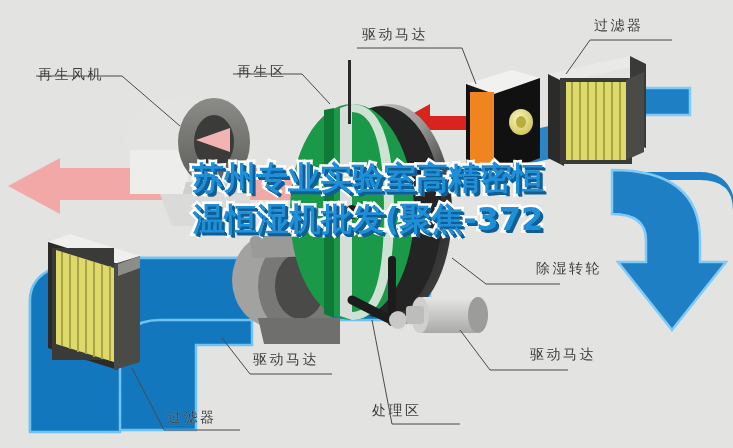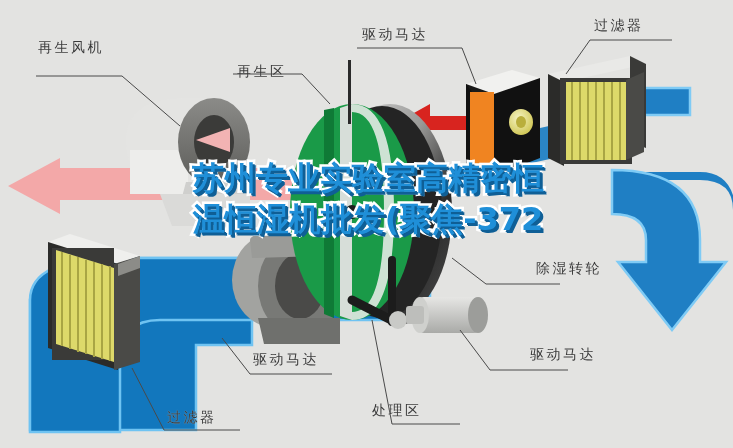--- a/index.html
+++ b/index.html
@@ -236,21 +236,21 @@
       <path d="M 357 48 L 462 48 L 476 84"></path>
       <path d="M 590 40 L 672 40 M 590 40 L 566 74"></path>
       <path d="M 486 284 L 560 284 M 486 284 L 452 258"></path>
       <path d="M 490 370 L 568 370 M 490 370 L 460 330"></path>
       <path d="M 392 424 L 460 424 M 392 424 L 372 320"></path>
       <path d="M 250 374 L 332 374 M 250 374 L 222 338"></path>
       <path d="M 164 430 L 240 430 M 164 430 L 132 368"></path>
     </g>
   </svg>
 
-  <div class="callout" style="left:38px;  top:40px;text-align:right;">再生风机</div>
+  <div class="callout" style="left:38px;  top:67px;text-align:right;">再生风机</div>
   <div class="callout" style="left:237px; top:64px;">再生区</div>
   <div class="callout" style="left:362px; top:27px;">驱动马达</div>
   <div class="callout" style="left:594px; top:18px;">过滤器</div>
   <div class="callout" style="left:489px; top:261px;padding-left:47px;">除湿转轮</div>
   <div class="callout" style="left:492px; top:347px;margin-left:38px;">驱动马达</div>
   <div class="callout" style="left:372px; top:403px;">处理区</div>
   <div class="callout" style="left:253px; top:352px;">驱动马达</div>
   <div class="callout" style="left:167px; top:410px;">过滤器</div>
 
   <div id="title-overlay">

